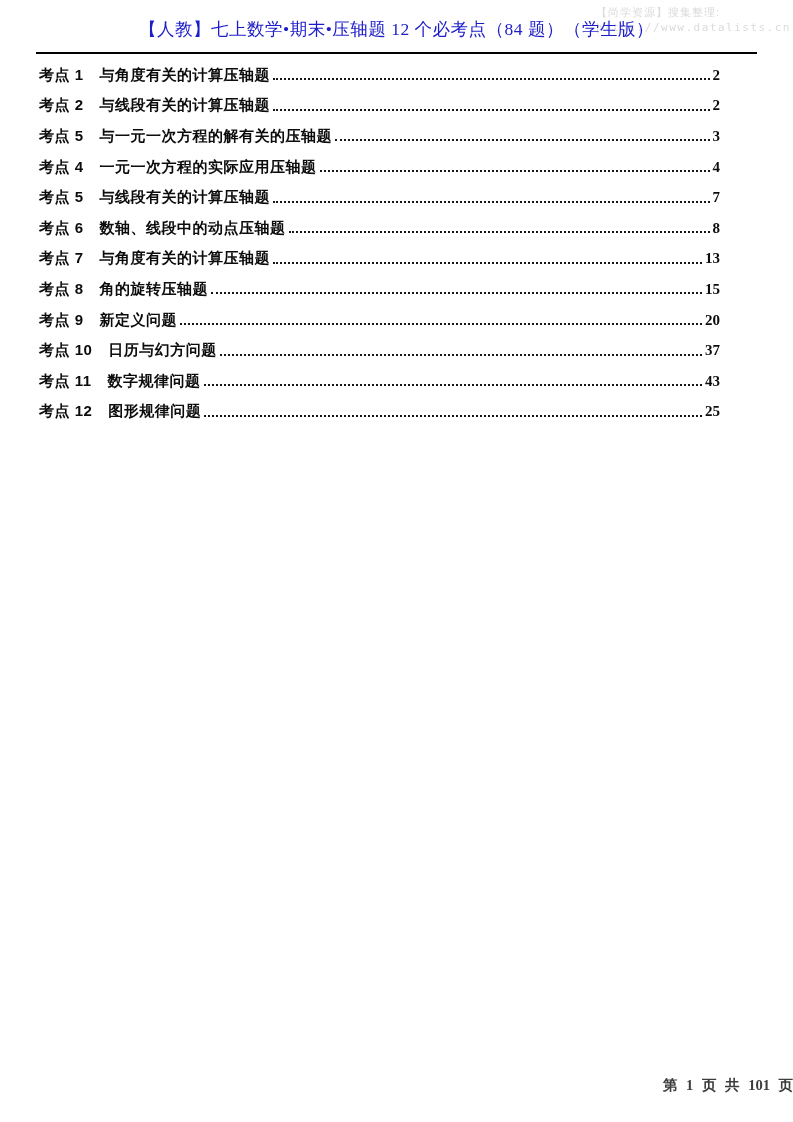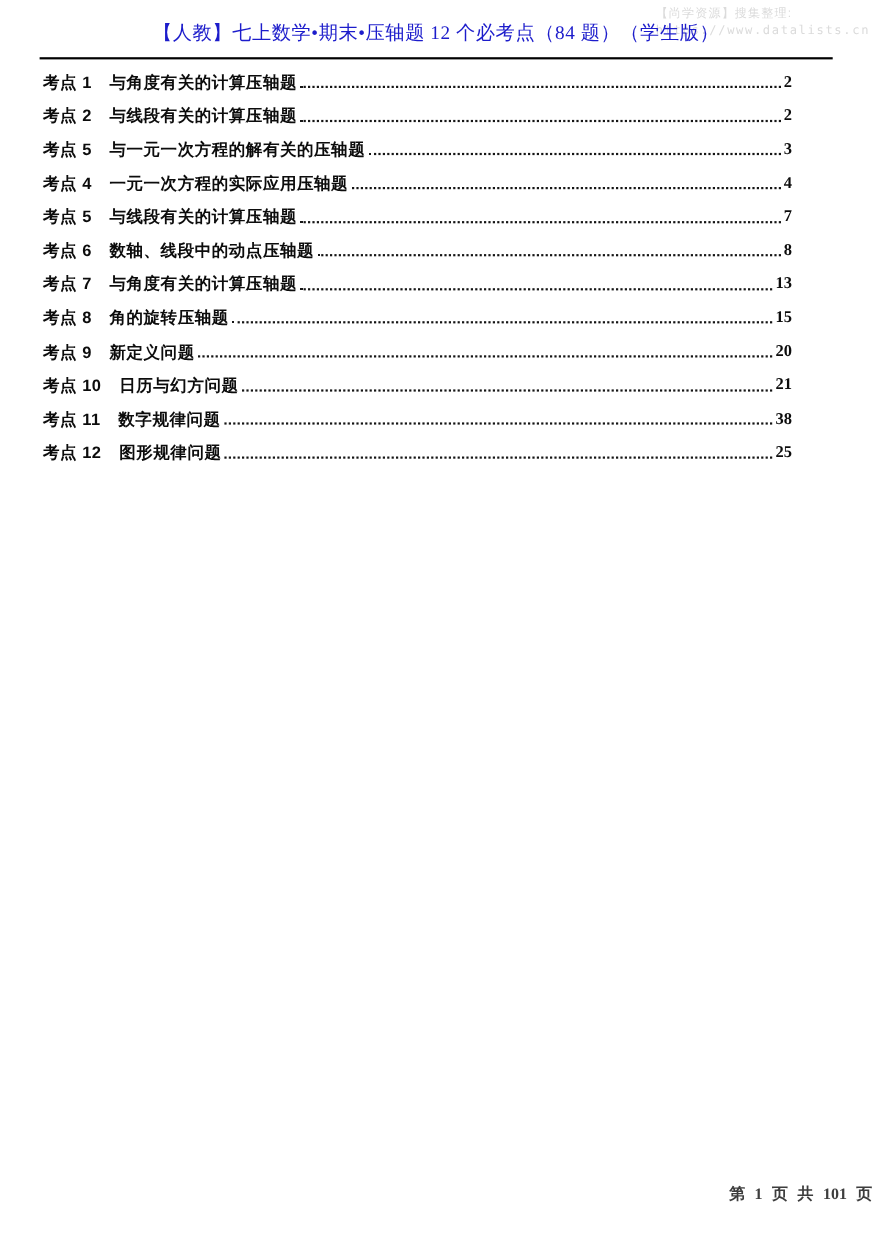--- a/index.html
+++ b/index.html
@@ -198,28 +198,28 @@
       <span class="toc-label">考点 9</span>
       <span class="toc-title">新定义问题</span>
       <span class="toc-leader"></span>
       <span class="toc-page">20</span>
     </div>
 
     <div class="toc-row">
       <span class="toc-label">考点 10</span>
       <span class="toc-title">日历与幻方问题</span>
       <span class="toc-leader"></span>
-      <span class="toc-page">21</span>
+      <span class="toc-page">37</span>
     </div>
 
     <div class="toc-row">
       <span class="toc-label">考点 11</span>
       <span class="toc-title">数字规律问题</span>
       <span class="toc-leader"></span>
-      <span class="toc-page">38</span>
+      <span class="toc-page">43</span>
     </div>
 
     <div class="toc-row">
       <span class="toc-label">考点 12</span>
       <span class="toc-title">图形规律问题</span>
       <span class="toc-leader"></span>
       <span class="toc-page">25</span>
     </div>
 
   </div>

